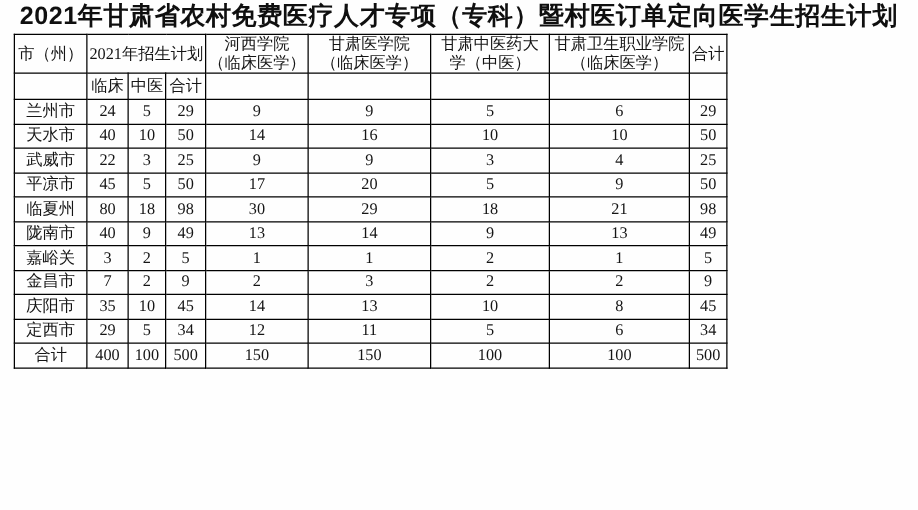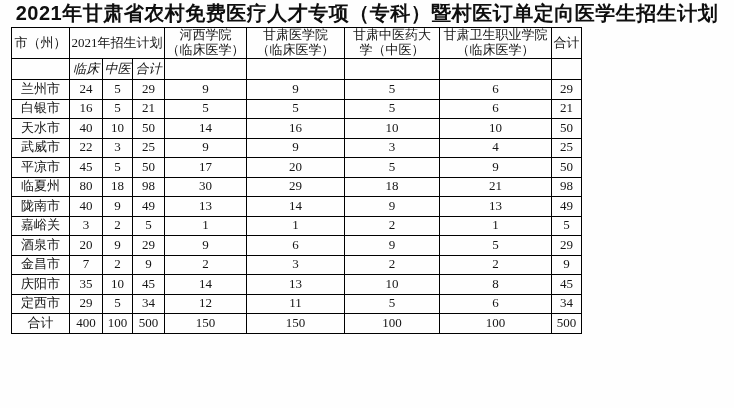--- a/index.html
+++ b/index.html
@@ -41,21 +41,21 @@
     text-align: center;
     vertical-align: middle;
     font-weight: normal;
     font-size: 13px;
     line-height: 1.12;
     overflow: hidden;
     color: #151515;
   }
   .ml { white-space: pre-line; }
   tr.hdr-top th { height: 30px; }
-  tr.hdr-sub th { height: 20px; font-style: italic; }
+  tr.hdr-sub th { height: 20px; }
   tbody td { height: 18.5px; }
   td.region { letter-spacing: 0; }
 </style>
 </head>
 <body>
 
 <div class="page">
 
   <div class="title">2021年甘肃省农村免费医疗人才专项（专科）暨村医订单定向医学生招生计划</div>
 
@@ -103,31 +103,20 @@
           <td>24</td>
           <td>5</td>
           <td>29</td>
           <td>9</td>
           <td>9</td>
           <td>5</td>
           <td>6</td>
           <td>29</td>
         </tr>
         <tr>
-          <td class="region">白银市</td>
-          <td>16</td>
-          <td>5</td>
-          <td>21</td>
-          <td>5</td>
-          <td>5</td>
-          <td>5</td>
-          <td>6</td>
-          <td>21</td>
-        </tr>
-        <tr>
           <td class="region">天水市</td>
           <td>40</td>
           <td>10</td>
           <td>50</td>
           <td>14</td>
           <td>16</td>
           <td>10</td>
           <td>10</td>
           <td>50</td>
         </tr>
@@ -178,31 +167,20 @@
         <tr>
           <td class="region">嘉峪关</td>
           <td>3</td>
           <td>2</td>
           <td>5</td>
           <td>1</td>
           <td>1</td>
           <td>2</td>
           <td>1</td>
           <td>5</td>
-        </tr>
-        <tr>
-          <td class="region">酒泉市</td>
-          <td>20</td>
-          <td>9</td>
-          <td>29</td>
-          <td>9</td>
-          <td>6</td>
-          <td>9</td>
-          <td>5</td>
-          <td>29</td>
         </tr>
         <tr>
           <td class="region">金昌市</td>
           <td>7</td>
           <td>2</td>
           <td>9</td>
           <td>2</td>
           <td>3</td>
           <td>2</td>
           <td>2</td>

